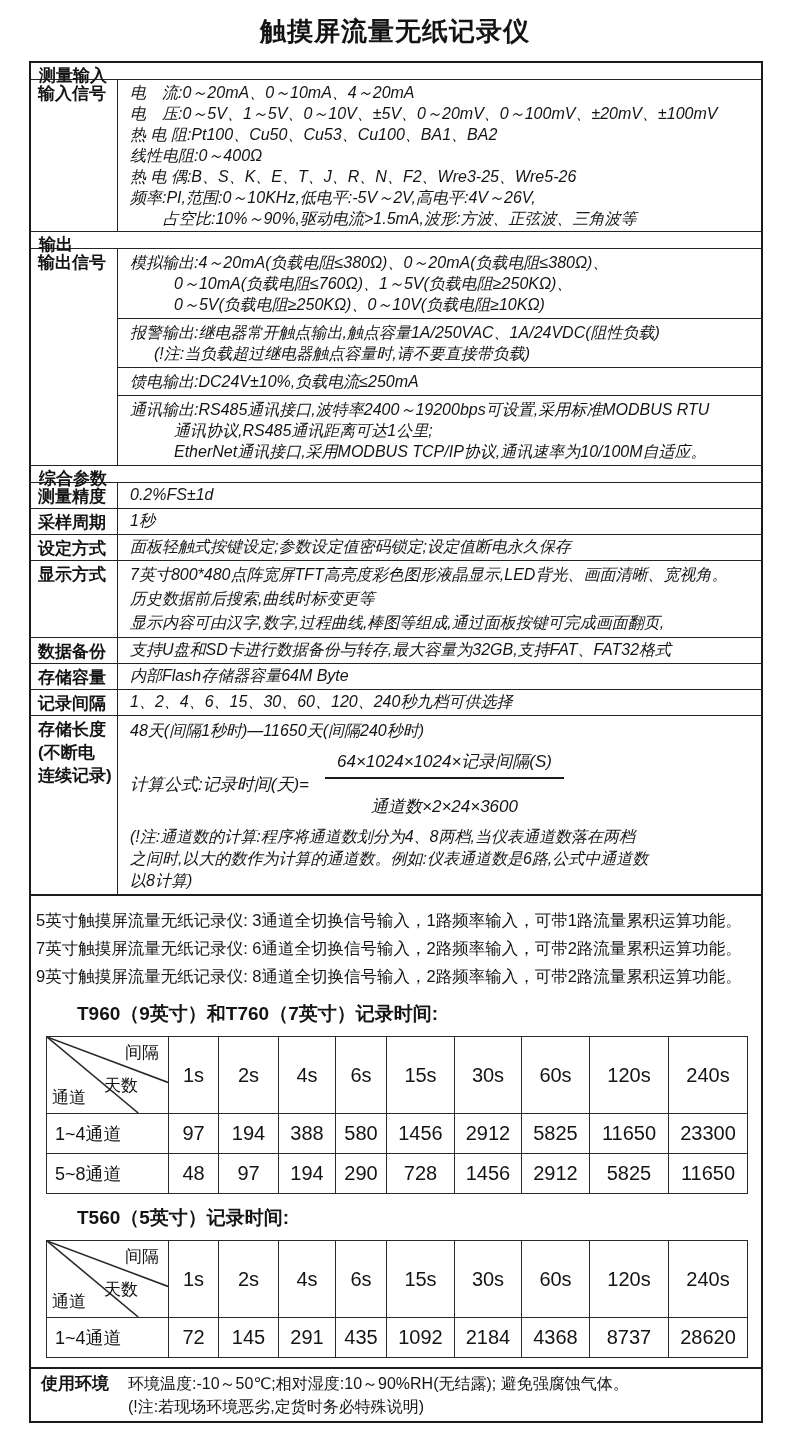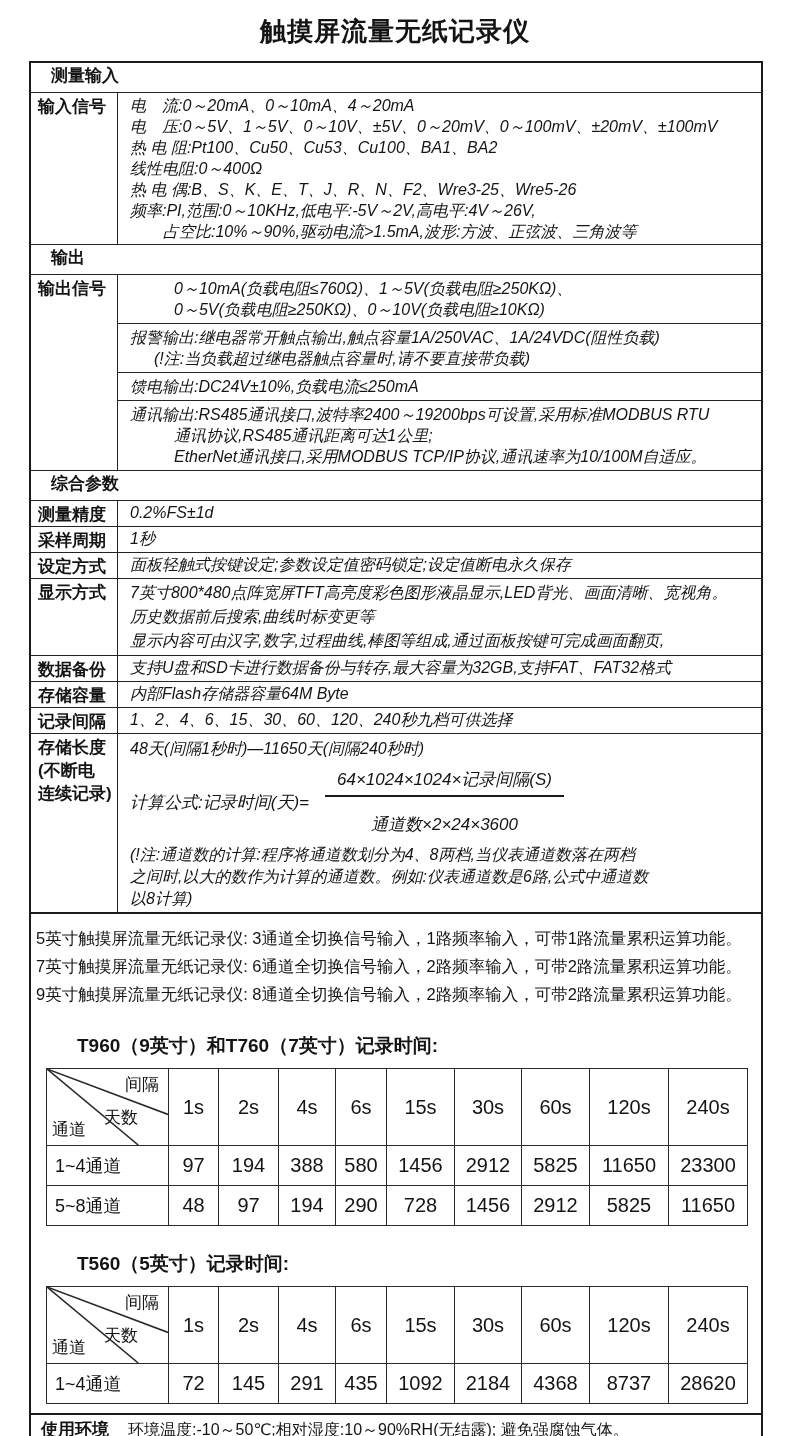--- a/index.html
+++ b/index.html
@@ -12,21 +12,21 @@
   .page-title {
     position: absolute; top: 14px; left: 0; width: 790px;
     text-align: center; font-size: 26px; font-weight: bold; letter-spacing: 1px;
   }
   .box {
     position: absolute; left: 29px; top: 61px; width: 734px;
     border: 2.5px solid #1b1b1b; background: #fff;
   }
   
   .sec {
-    height: 30px; line-height: 25px; padding-left: 20px;
+    height: 17px; line-height: 25px; padding-left: 8px;
     font-size: 17px; font-weight: 600;
     border-bottom: 1.4px solid #242424;
   }
   .srow { display: flex; border-bottom: 1.4px solid #242424; }
   .lab {
     flex: 0 0 87px; width: 87px; border-right: 1.4px solid #242424;
     padding: 2px 2px 0 7px; font-size: 17px; font-weight: 600; line-height: 23px;
   }
   .cont { flex: 1; padding: 2px 0 2px 12px; font-size: 16px; overflow: hidden; font-style: italic; }
   .cont.nopad { padding: 0; }
@@ -42,21 +42,21 @@
   .storage .range { line-height: 25px; }
   .formula { display: flex; align-items: center; margin: 7px 0 8px 0; }
   .fpre { font-size: 17px; white-space: nowrap; }
   .frac { display: inline-flex; flex-direction: column; text-align: center; margin-left: 16px; font-size: 17px; }
   .frac .num { padding: 0 12px 4px 12px; border-bottom: 2px solid #1b1b1b; white-space: nowrap; }
   .frac .den { padding-top: 4px; white-space: nowrap; margin-top: 12px; }
   .note { line-height: 22px; }
   
   .partb { border-top: 2.2px solid #1b1b1b; padding-top: 10px; }
   .mline { font-size: 16.5px; line-height: 28px; padding-left: 5px; white-space: nowrap; overflow: hidden; }
-  .ttitle { font-size: 19px; font-weight: 600; padding-left: 46px; margin-top: 25px; margin-bottom: 9px; white-space: nowrap; }
+  .ttitle { font-size: 19px; font-weight: 600; padding-left: 46px; margin-top: 11px; margin-bottom: 9px; white-space: nowrap; }
   .rec-table { border-collapse: collapse; table-layout: fixed; margin-left: 15px; width: 701px; }
   .rec-table td { border: 1.5px solid #2a2a2a; text-align: center; font-size: 20px; padding: 0; }
   .rec-table tr.head td { height: 77px; }
   .rec-table tr.datarow td { height: 40px; }
   .rec-table td.rlabel { text-align: left; padding-left: 8px; font-size: 18px; }
   .corner { position: relative; }
   .corner svg { position: absolute; left: 0; top: 0; width: 100%; height: 100%; display: block; }
   .c-top { position: absolute; top: 4px; right: 9px; font-size: 17px; }
   .c-mid { position: absolute; top: 37px; left: 57px; font-size: 17px; }
   .c-bot { position: absolute; bottom: 4px; left: 5px; font-size: 17px; }
@@ -87,20 +87,21 @@
       <div class="ln ind33">占空比:10%～90%,驱动电流&gt;1.5mA,波形:方波、正弦波、三角波等</div>
     </div>
   </div>
 
   <div class="sec">输出</div>
 
   <div class="srow">
     <div class="lab">输出信号</div>
     <div class="cont nopad">
       <div class="sub">
+        <div class="ln">模拟输出:4～20mA(负载电阻≤380Ω)、0～20mA(负载电阻≤380Ω)、</div>
         <div class="ln ind44">0～10mA(负载电阻≤760Ω)、1～5V(负载电阻≥250KΩ)、</div>
         <div class="ln ind44">0～5V(负载电阻≥250KΩ)、0～10V(负载电阻≥10KΩ)</div>
       </div>
       <div class="sub">
         <div class="ln">报警输出:继电器常开触点输出,触点容量1A/250VAC、1A/24VDC(阻性负载)</div>
         <div class="ln ind24">(!注:当负载超过继电器触点容量时,请不要直接带负载)</div>
       </div>
       <div class="sub">
         <div class="ln">馈电输出:DC24V±10%,负载电流≤250mA</div>
       </div>

